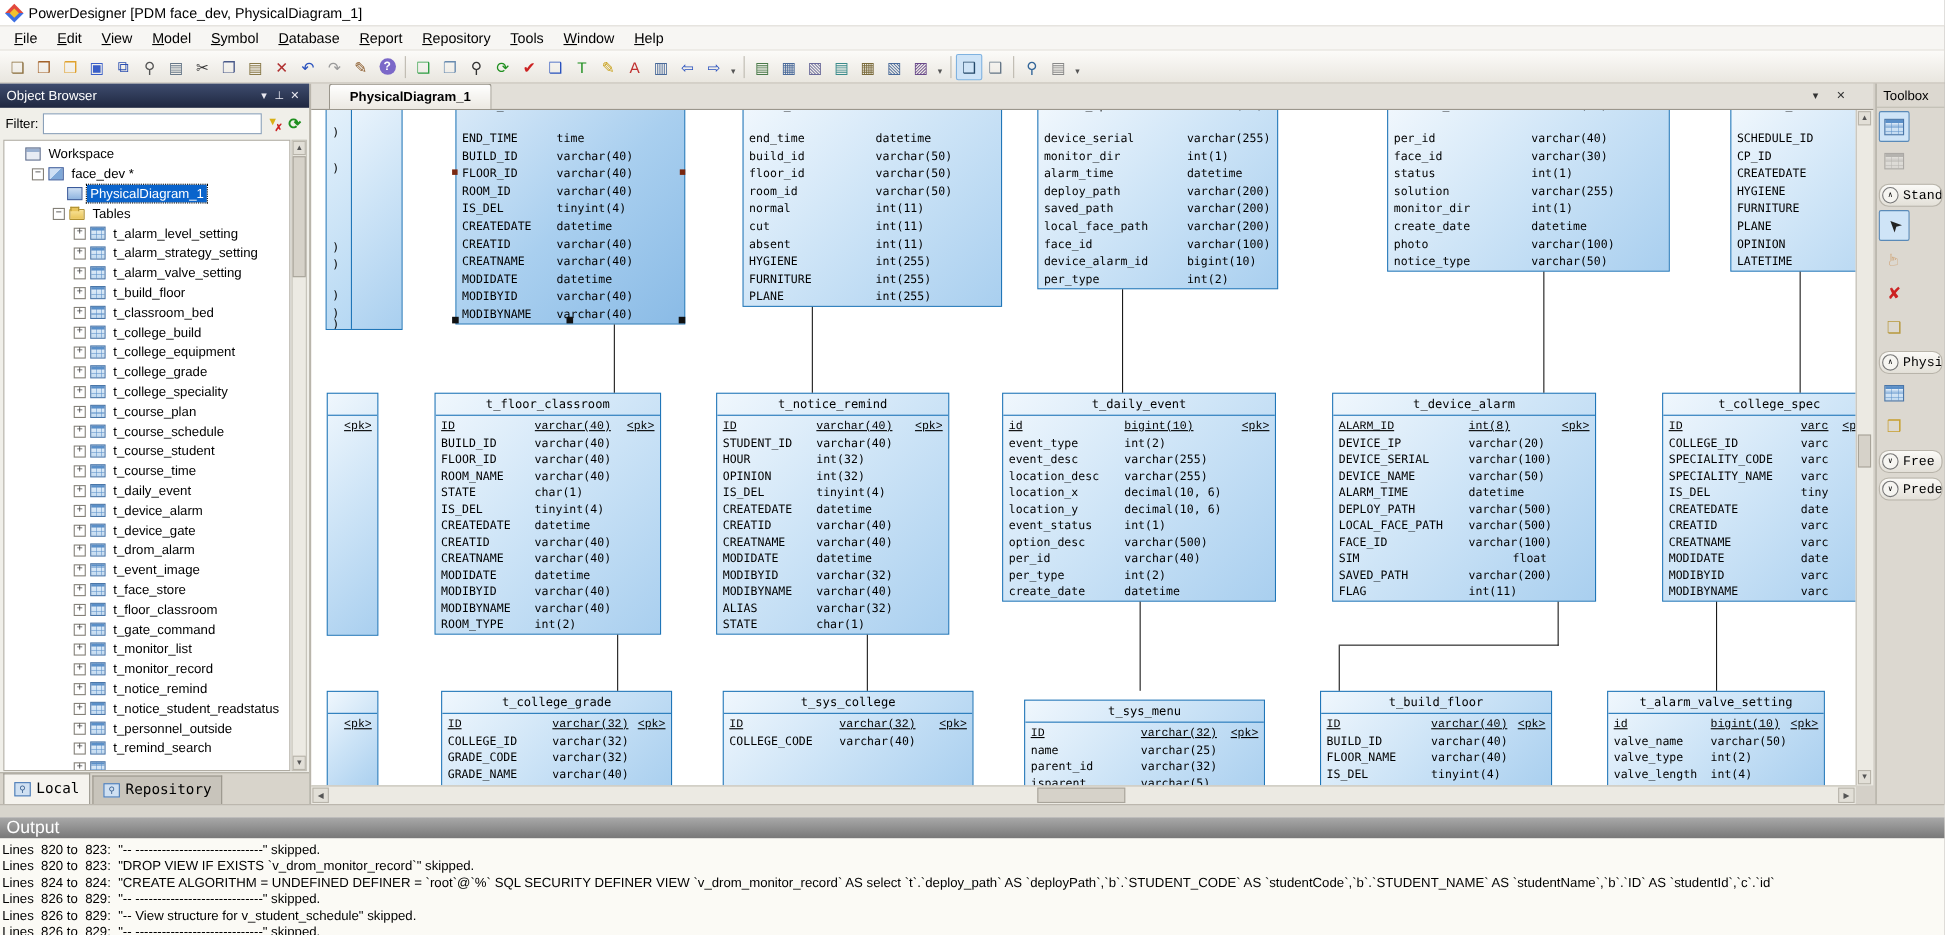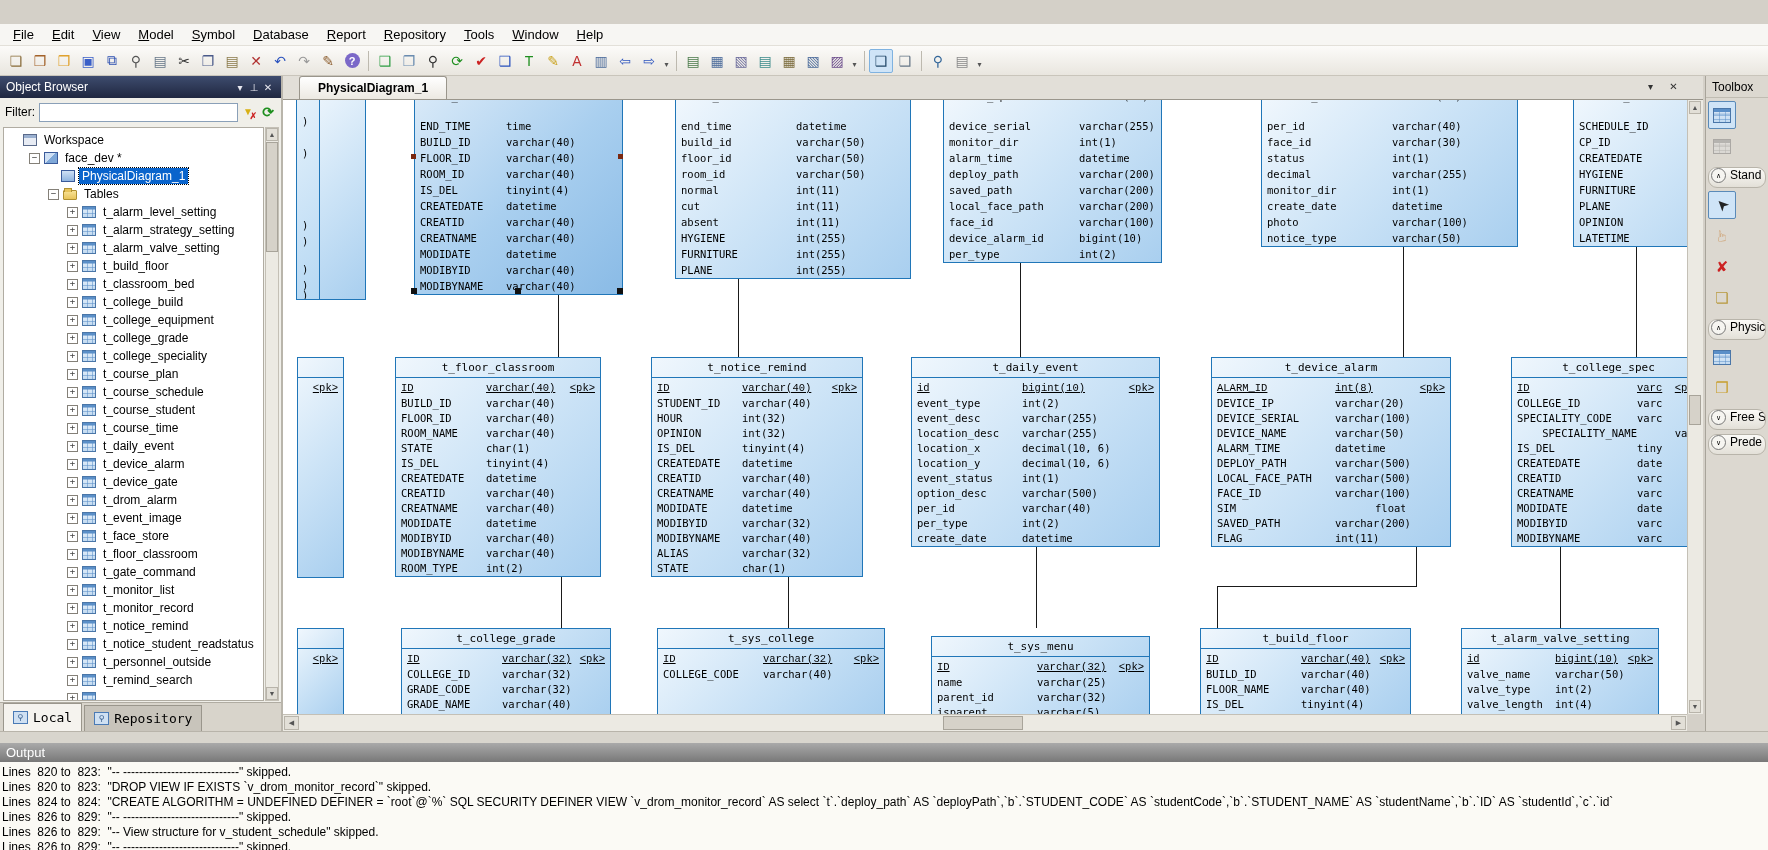--- a/index.html
+++ b/index.html
@@ -112,36 +112,40 @@
     border:1px solid transparent;border-radius:2px;flex:none;cursor:default;}
   .tool.selected{background:#cfe4f7;border-color:#5a8ab8;}
   .tool .rotul{display:inline-block;transform:rotate(-135deg);}
   .tool .rotup{display:inline-block;transform:rotate(-90deg);}
   .gicon{width:18px;height:15px;border:1px solid #4a76a8;box-sizing:border-box;background:
       linear-gradient(#5a8fc8 0 3px,transparent 3px),
       linear-gradient(180deg,transparent 0 3px,rgba(90,143,200,.5) 6px 7px,transparent 7px 10px,rgba(90,143,200,.5) 10px 11px,transparent 11px),
       linear-gradient(90deg,transparent 0 5px,rgba(90,143,200,.5) 5px 6px,transparent 6px 11px,rgba(90,143,200,.5) 11px 12px,transparent 12px),
       linear-gradient(#e7f1fb,#c2daf0);}
   .gicon.dim{opacity:.45;filter:grayscale(1);}
-  .tbx-grp{margin:4px 2px 0;height:19px;display:flex;align-items:flex-start;gap:4px;padding:0 2px;
-    background:linear-gradient(#fbfaf7,#e3e0d8);border:1px solid #b8b4aa;border-radius:9px;white-space:nowrap;overflow:hidden;}
+  .tbx-grp{margin:4px 2px 0;height:19px;display:flex;align-items:center;gap:4px;padding:0 2px;
+    background:linear-gradient(#fbfaf7,#e3e0d8);border:1px solid #b8b4aa;border-radius:9px;white-space:nowrap;overflow:hidden;font-family:Liberation Mono, monospace;}
   .chev{width:13px;height:13px;border:1px solid #777;border-radius:50%;font-size:7px;display:flex;
     align-items:center;justify-content:center;background:#f6f5f1;flex:none;}
   
   #output{position:absolute;left:0;top:731px;width:1768px;height:119px;background:#fbfaf5;overflow:hidden;}
   .ostrip{height:12px;background:#d8d5cd;border-top:1px solid #b8b4aa;box-sizing:border-box;}
-  .ohdr{height:19px;background:linear-gradient(#a9a9a9,#787878);color:#fff;font-size:13px;
+  .ohdr{height:19px;background:linear-gradient(#a9a9a9,#787878);color:#fff;font-size:16px;
     display:flex;align-items:center;padding:0 6px;}
   .olines{padding:3px 2px 0;font-size:12px;}
   .oline{height:15px;line-height:15px;white-space:pre;overflow:hidden;}
 </style>
 </head>
 <body>
 
 <div id="app">
+  <div id="titlebar">
+    <span class="logo"></span>
+    <span>PowerDesigner [PDM face_dev, PhysicalDiagram_1]</span>
+  </div>
   <div id="menubar">
       <span class="mitem"><u>F</u>ile</span>
       <span class="mitem"><u>E</u>dit</span>
       <span class="mitem"><u>V</u>iew</span>
       <span class="mitem"><u>M</u>odel</span>
       <span class="mitem"><u>S</u>ymbol</span>
       <span class="mitem"><u>D</u>atabase</span>
       <span class="mitem"><u>R</u>eport</span>
       <span class="mitem"><u>R</u>epository</span>
       <span class="mitem"><u>T</u>ools</span>
@@ -693,21 +697,21 @@
                 <span class="cn">face_id</span>
                 <span class="ct">varchar(30)</span>
                 <span class="cpk"></span>
               </div>
               <div class="trow" style="grid-template-columns: 125px 1fr auto; height: 16px; line-height: 16px;">
                 <span class="cn">status</span>
                 <span class="ct">int(1)</span>
                 <span class="cpk"></span>
               </div>
               <div class="trow" style="grid-template-columns: 125px 1fr auto; height: 16px; line-height: 16px;">
-                <span class="cn">decimal</span>
+                <span class="cn">solution</span>
                 <span class="ct">varchar(255)</span>
                 <span class="cpk"></span>
               </div>
               <div class="trow" style="grid-template-columns: 125px 1fr auto; height: 16px; line-height: 16px;">
                 <span class="cn">monitor_dir</span>
                 <span class="ct">int(1)</span>
                 <span class="cpk"></span>
               </div>
               <div class="trow" style="grid-template-columns: 125px 1fr auto; height: 16px; line-height: 16px;">
                 <span class="cn">create_date</span>
@@ -1056,21 +1060,21 @@
               <div class="trow" style="grid-template-columns: 120px 1fr auto; height: 15px; line-height: 15px;">
                 <span class="cn">COLLEGE_ID</span>
                 <span class="ct">varc</span>
                 <span class="cpk"></span>
               </div>
               <div class="trow" style="grid-template-columns: 120px 1fr auto; height: 15px; line-height: 15px;">
                 <span class="cn">SPECIALITY_CODE</span>
                 <span class="ct">varc</span>
                 <span class="cpk"></span>
               </div>
-              <div class="trow" style="grid-template-columns: 120px 1fr auto; height: 15px; line-height: 15px; text-align: right;">
+              <div class="trow" style="grid-template-columns: 120px 1fr auto; height: 15px; line-height: 15px;">
                 <span class="cn">SPECIALITY_NAME</span>
                 <span class="ct">varc</span>
                 <span class="cpk"></span>
               </div>
               <div class="trow" style="grid-template-columns: 120px 1fr auto; height: 15px; line-height: 15px;">
                 <span class="cn">IS_DEL</span>
                 <span class="ct">tiny</span>
                 <span class="cpk"></span>
               </div>
               <div class="trow" style="grid-template-columns: 120px 1fr auto; height: 15px; line-height: 15px;">

